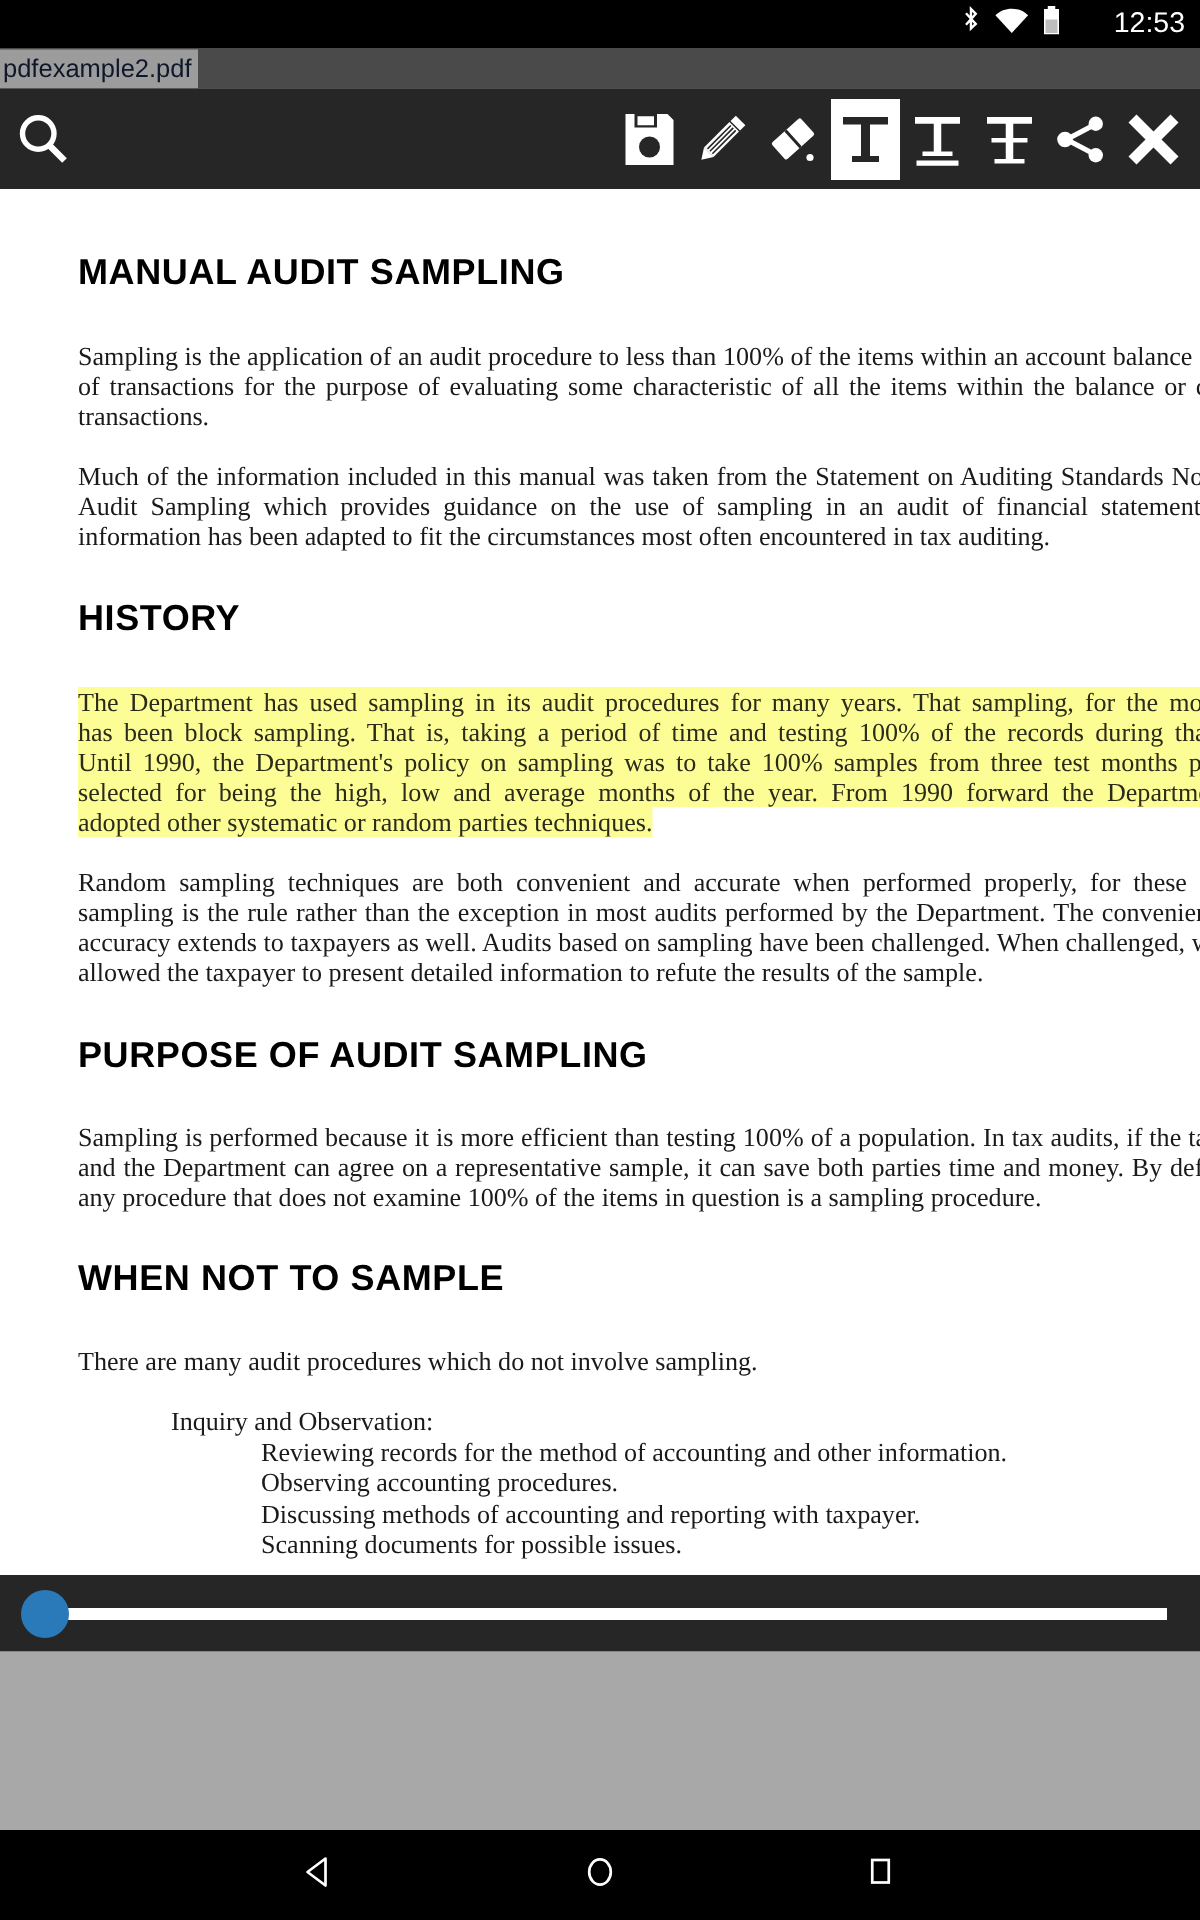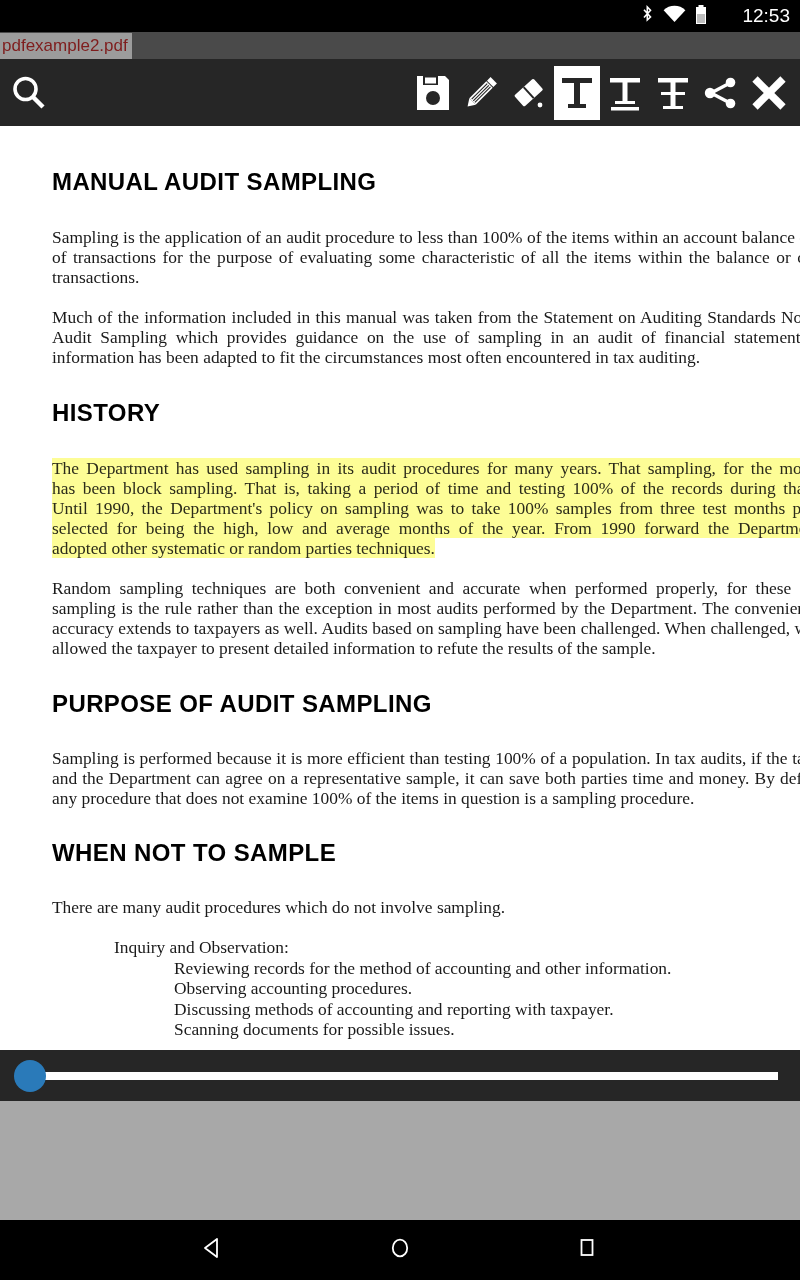--- a/index.html
+++ b/index.html
@@ -52,21 +52,21 @@
     position: absolute;
     top: 32px; left: 0;
     width: 800px;
     height: 27px;
     background: #4a4a4a;
     display: flex;
     align-items: center;
   }
   .doc-filename {
     background: #9c9c9c;
-    color: #7f1d1d;
+    color: #0f172a;
     font-size: 17px;
     line-height: 23px;
     padding: 1px 4px 2px 2px;
     font-family: "Liberation Sans", sans-serif;
     white-space: nowrap;
   }
 
   
   .toolbar {
     position: absolute;

